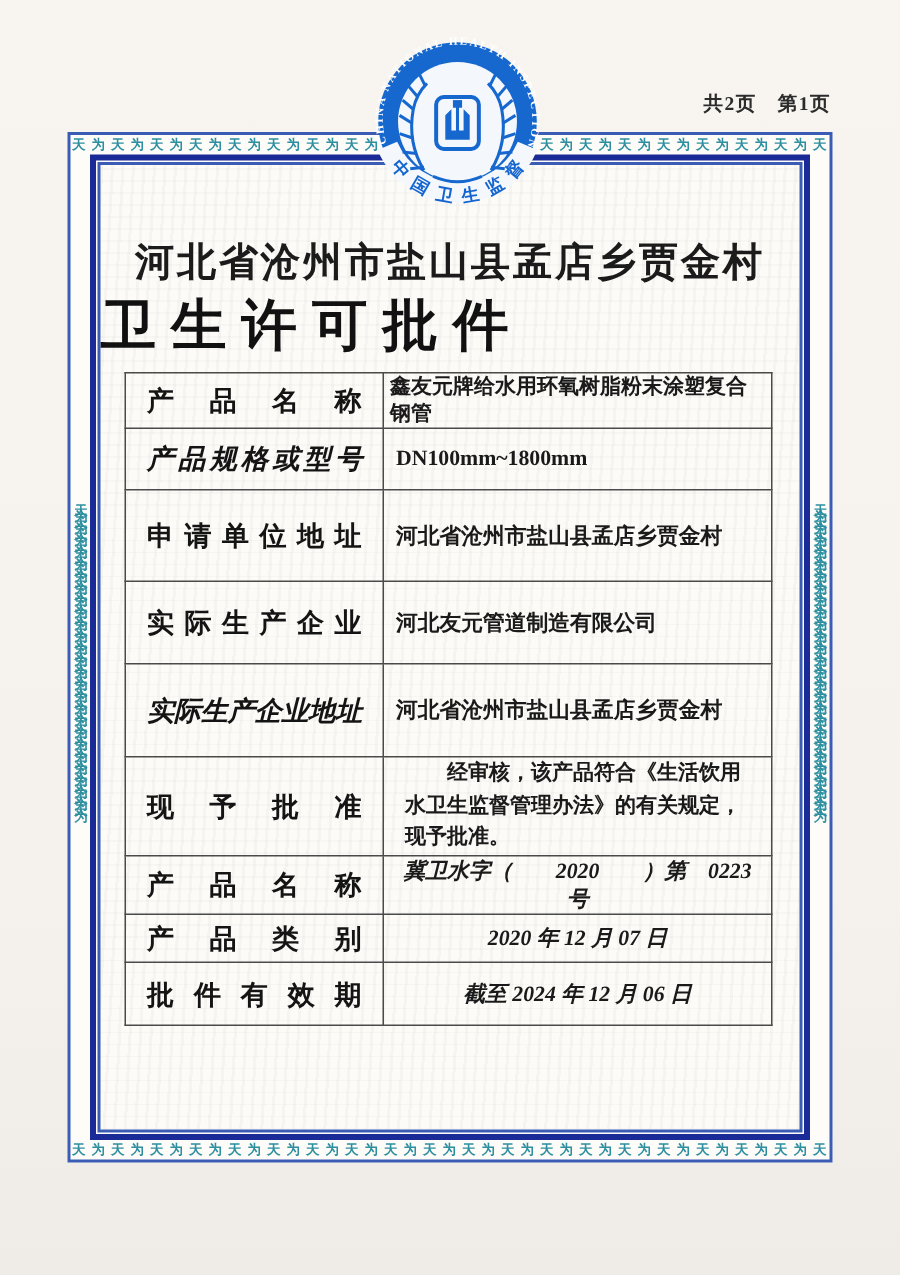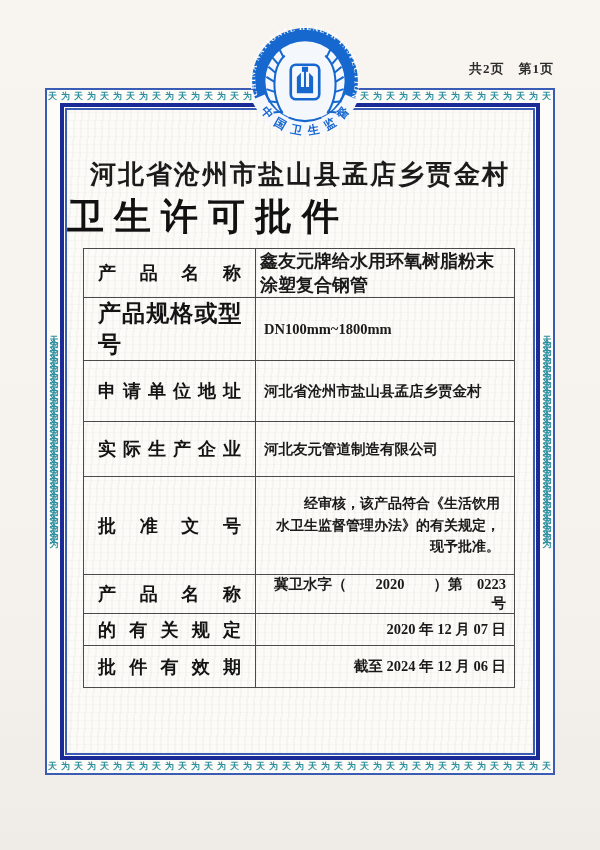--- a/index.html
+++ b/index.html
@@ -57,26 +57,26 @@
   table.cert {
     position:absolute; left:16px; top:138px; width:432px;
     border-collapse:collapse; table-layout:fixed;
   }
   table.cert td { border:1px solid #4a4a4a; vertical-align:middle; }
   td.lbl { width:172px; padding:0 14px; }
   td.lbl .j {
     font-size:18px; font-weight:bold; color:#141414;
     text-align:justify; text-align-last:justify;
   }
-  tr.small-lbl .j { font-size:23px; letter-spacing:-0.5px; }
+  tr.small-lbl .j { font-size:18px; letter-spacing:-0.5px;font-style:italic; }
   td.val { padding:0 8px; font-size:14.5px; font-weight:bold; color:#1a1a1a; }
-  td.val.tight { font-size:18px; padding:0 4px; }
-  td.val.center { text-align:right; }
+  td.val.tight { font-size:14px; padding:0 4px; }
+  td.val.center { text-align:center;font-style:italic; }
   td.val .para {
-    width:95%; margin:16px auto; text-indent:2em; text-align:right;
+    width:95%; margin:0 auto; text-indent:2em; text-align:left;
     font-size:14px; line-height:1.55;
   }
   tr.r1  td { height:34px; } tr.r2  td { height:33px; } tr.r3  td { height:41px; }
   tr.r4  td { height:49px; } tr.r5  td { height:61px; } tr.r6  td { height:55px; }
   tr.r7  td { height:62px; } tr.r8  td { height:48px; } tr.r9  td { height:35px; }
   tr.r10 td { height:32px; } tr.r11 td { height:42px; }
 
   
   .seal { position:absolute; left:244px; top:20px; width:122px; height:126px; }
 
@@ -124,37 +124,43 @@
                   <div class="j">申请单位地址</div>
                 </td>
               <td class="val">河北省沧州市盐山县孟店乡贾金村</td>
             </tr>
             <tr class="r6">
               <td class="lbl">
                   <div class="j">实际生产企业</div>
                 </td>
               <td class="val">河北友元管道制造有限公司</td>
             </tr>
+            <tr class="r7 small-lbl">
+              <td class="lbl">
+                  <div class="j">实际生产企业地址</div>
+                </td>
+              <td class="val">河北省沧州市盐山县孟店乡贾金村</td>
+            </tr>
             <tr class="r8">
               <td class="lbl">
-                  <div class="j">批准文号</div>
+                  <div class="j">现予批准</div>
                 </td>
               <td class="val">
                   <div class="para">经审核，该产品符合《生活饮用水卫生监督管理办法》的有关规定，现予批准。</div>
                 </td>
             </tr>
             <tr class="r9">
               <td class="lbl">
                   <div class="j">产品名称</div>
                 </td>
               <td class="val center">冀卫水字（　　2020　　）第　0223　号</td>
             </tr>
             <tr class="r10">
               <td class="lbl">
-                  <div class="j">的有关规定</div>
+                  <div class="j">产品类别</div>
                 </td>
               <td class="val center">2020 年 12 月 07 日</td>
             </tr>
             <tr class="r11">
               <td class="lbl">
                   <div class="j">批件有效期</div>
                 </td>
               <td class="val center">截至 2024 年 12 月 06 日</td>
             </tr>
           </tbody>

